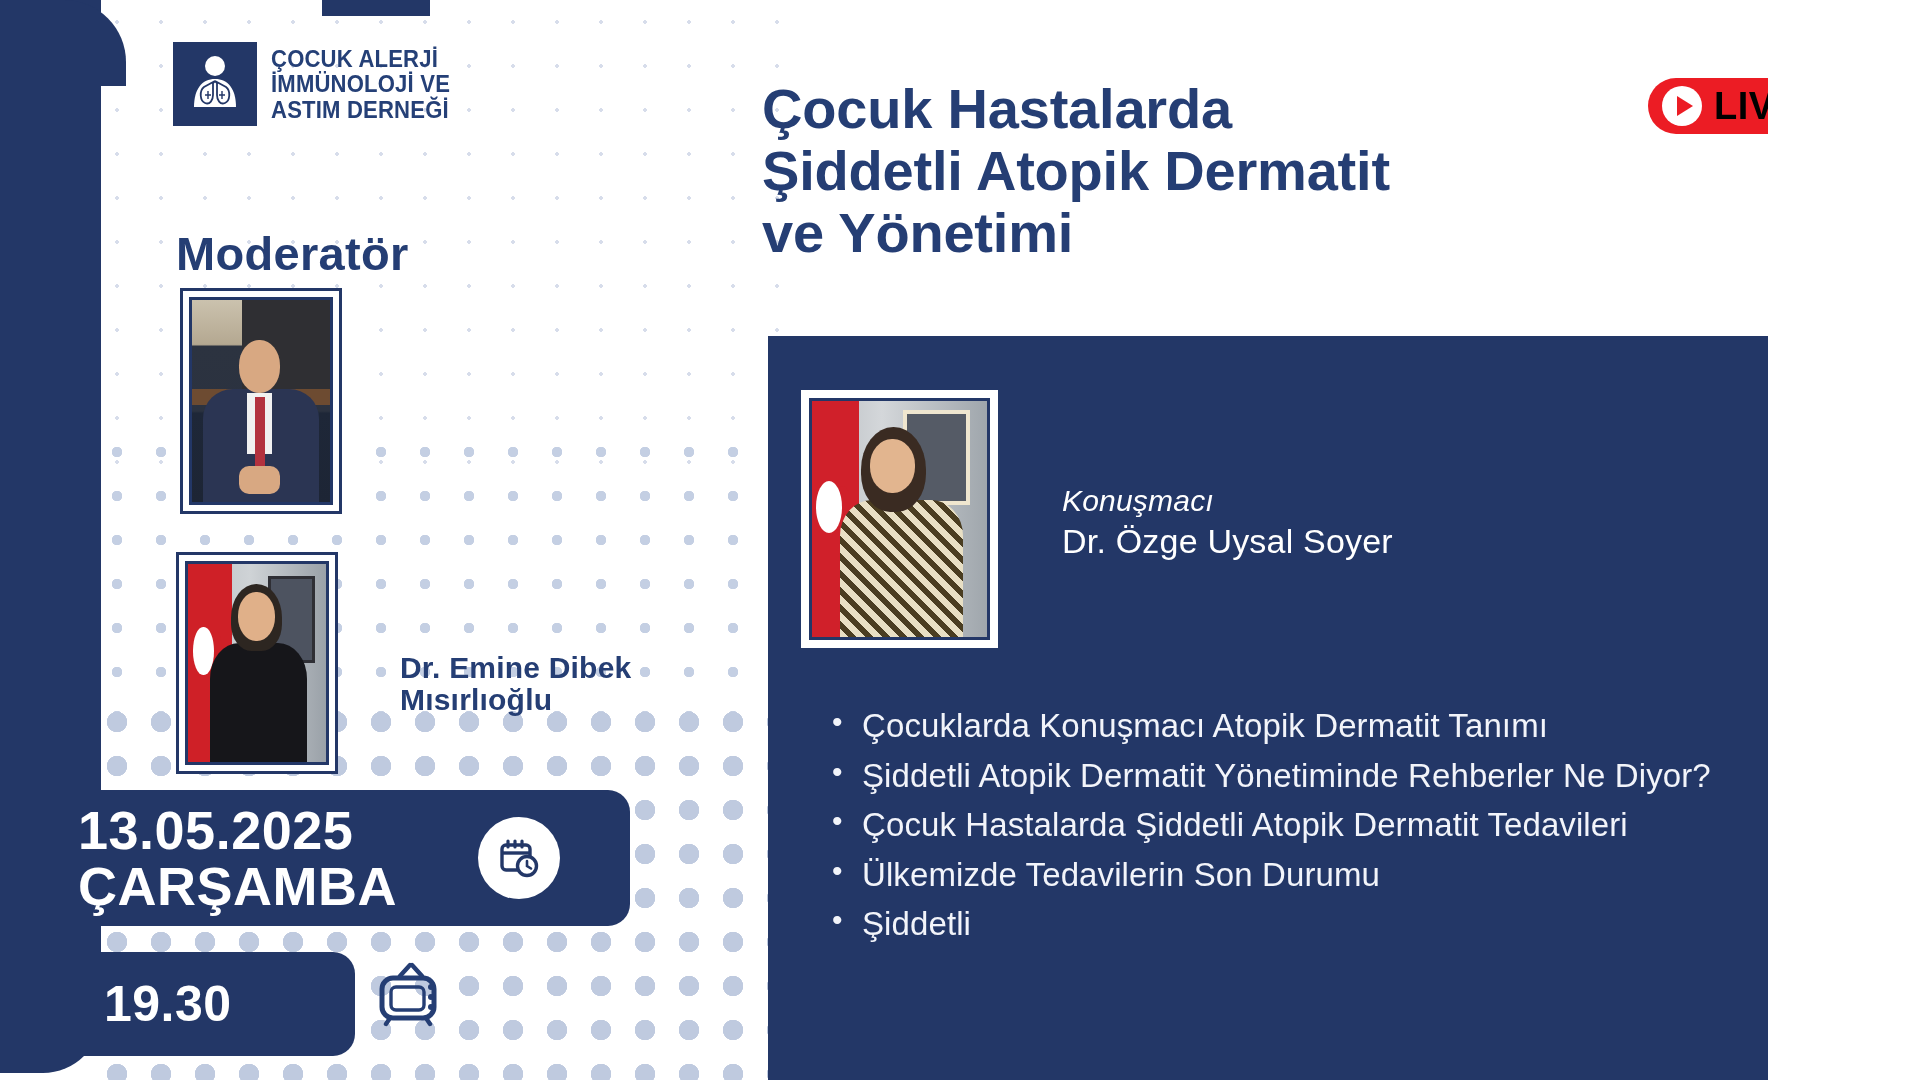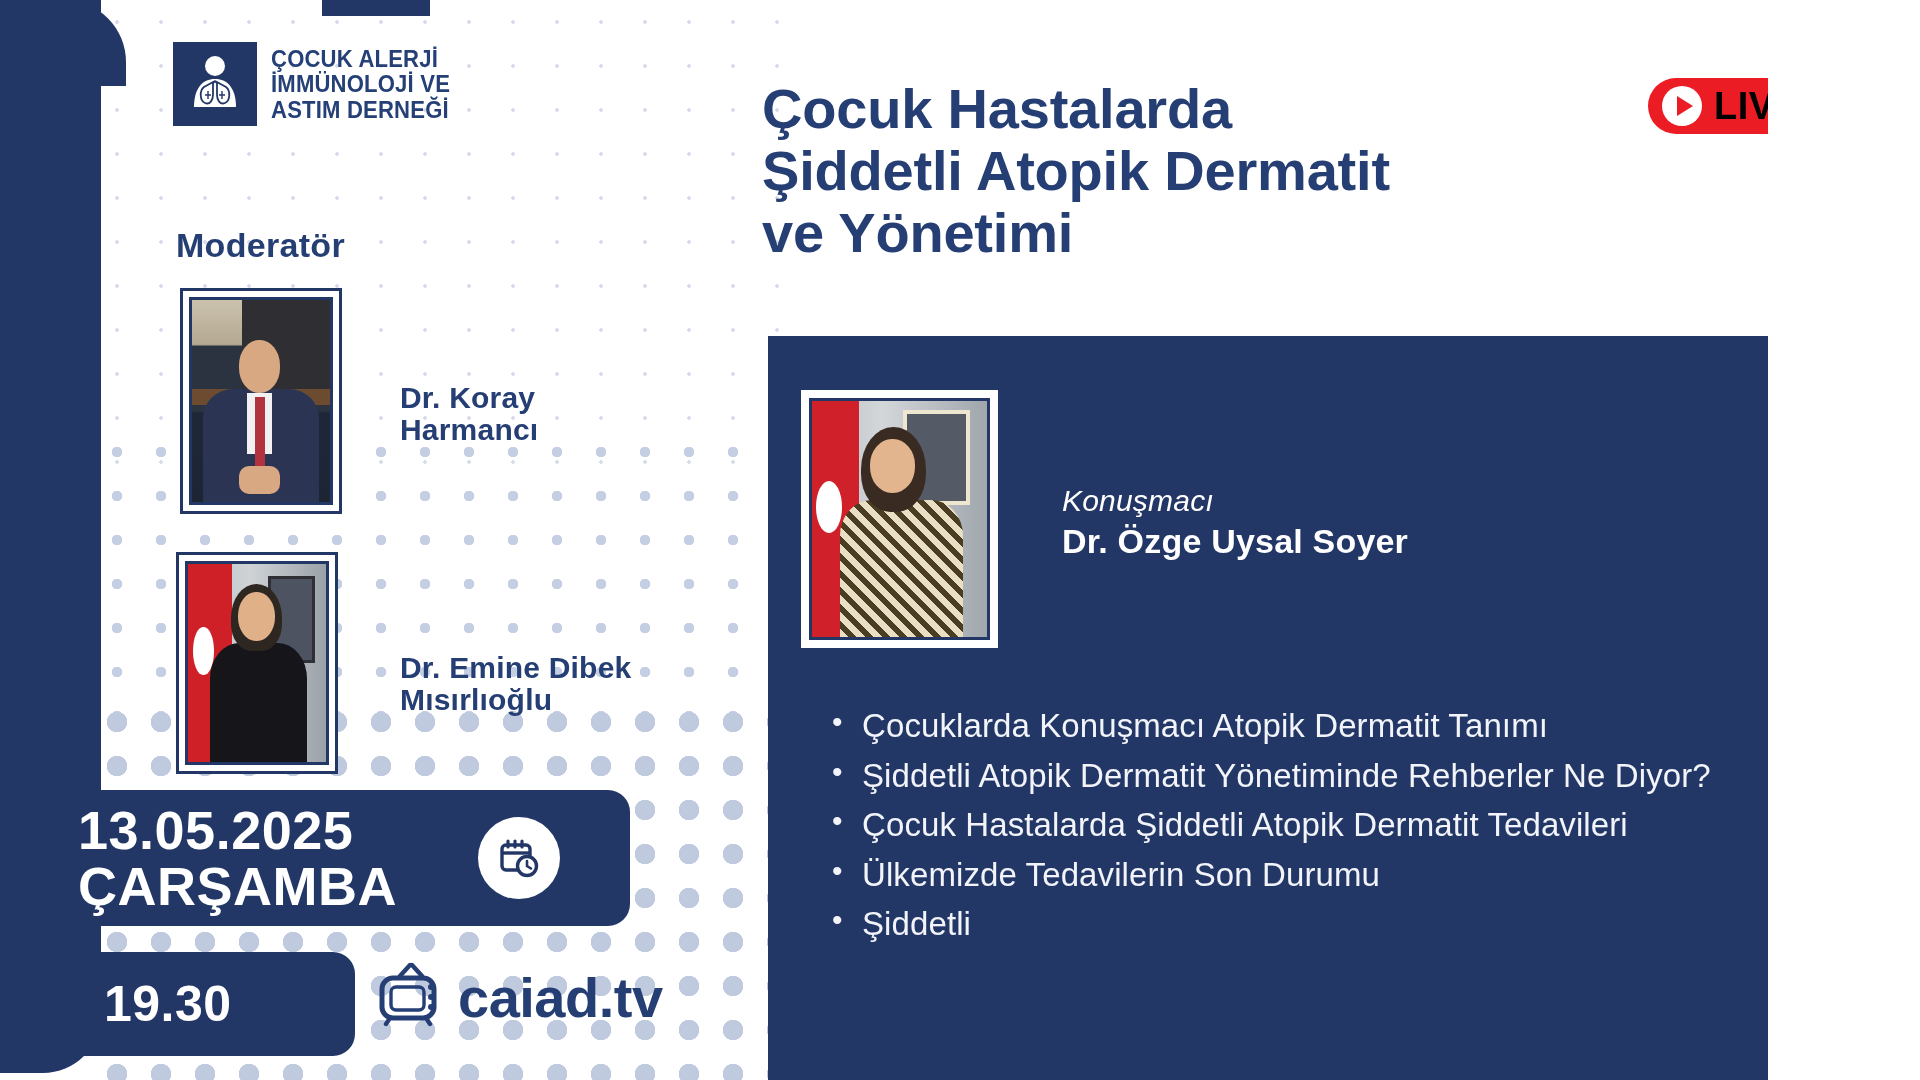--- a/index.html
+++ b/index.html
@@ -73,21 +73,21 @@
     letter-spacing:.2px;
     font-stretch:condensed;
     transform:scaleX(.92);
     transform-origin:left center;
     white-space:pre-line;
   }
 
   
   .moderator-title{
     position:absolute; left:176px; top:226px;
-    color:#253e74; font-size:34px; font-weight:bold;
+    color:#253e74; font-size:47px; font-weight:bold;
     letter-spacing:.3px;
   }
   .photo-frame{
     position:absolute;
     background:#ffffff;
     border:3px solid #233767;
     padding:6px;
   }
   .photo-frame .inner{
     width:100%; height:100%;
@@ -183,21 +183,21 @@
   .panel{
     position:absolute; left:768px; top:336px; width:1152px; height:744px;
     background:#233767;
   }
   .speaker-role{
     position:absolute; left:1062px; top:484px;
     color:#ffffff; font-size:30px; font-weight:normal; letter-spacing:.2px;font-style:italic;
   }
   .speaker-name{
     position:absolute; left:1062px; top:522px;
-    color:#ffffff; font-size:34px; font-weight:bold; letter-spacing:.2px;
+    color:#ffffff; font-size:34px; font-weight:normal; letter-spacing:.2px;
   }
   .topics{
     position:absolute; left:828px; top:706px; width:1030px;
     list-style:none;
   }
   .topics li{
     color:#f2f4fa; font-size:33px; line-height:1.23;
     margin-bottom:9px; padding-left:34px; position:relative;
     letter-spacing:.1px;
   }
@@ -282,22 +282,20 @@
       <div class="chair"></div>
           <div class="wood"></div>
       <div class="body"></div>
           <div class="shirt"></div>
           <div class="tie"></div>
       <div class="head"></div>
           <div class="hands"></div>
     </div>
       </div>
   </div>
-  <div class="name-line n1">Dr. Koray
-Harmancı</div>
 
   <div class="photo-frame pf2">
     <div class="inner">
         <div class="ph p-emine">
       <div class="flag"></div>
           <div class="portrait"></div>
       <div class="body"></div>
           <div class="hair"></div>
           <div class="head"></div>
     </div>
@@ -329,21 +327,20 @@
       <svg width="72" height="66" viewBox="0 0 72 66" aria-hidden="true">
         <path d="M22 14 L32 3 M44 14 L34 3" stroke="#253e74" stroke-width="4.4" stroke-linecap="round" fill="none"></path>
         <rect x="4" y="16" width="52" height="40" rx="11" fill="none" stroke="#253e74" stroke-width="5"></rect>
         <rect x="13" y="25" width="33" height="23" rx="5" fill="none" stroke="#253e74" stroke-width="3.4"></rect>
         <circle cx="53" cy="25" r="3" fill="#253e74"></circle>
         <circle cx="53" cy="35" r="3" fill="#253e74"></circle>
         <circle cx="53" cy="45" r="3" fill="#253e74"></circle>
         <path d="M12 56 L8 62 M48 56 L52 62" stroke="#253e74" stroke-width="4.4" stroke-linecap="round"></path>
       </svg>
     </span>
-    <span class="tv-label">caiad.tv</span>
   </div>
 
   <div class="panel"></div>
 
   <div class="photo-frame speaker pf3">
     <div class="inner">
         <div class="ph p-ozge">
       <div class="flag"></div>
           <div class="portrait"></div>
       <div class="body"></div>

